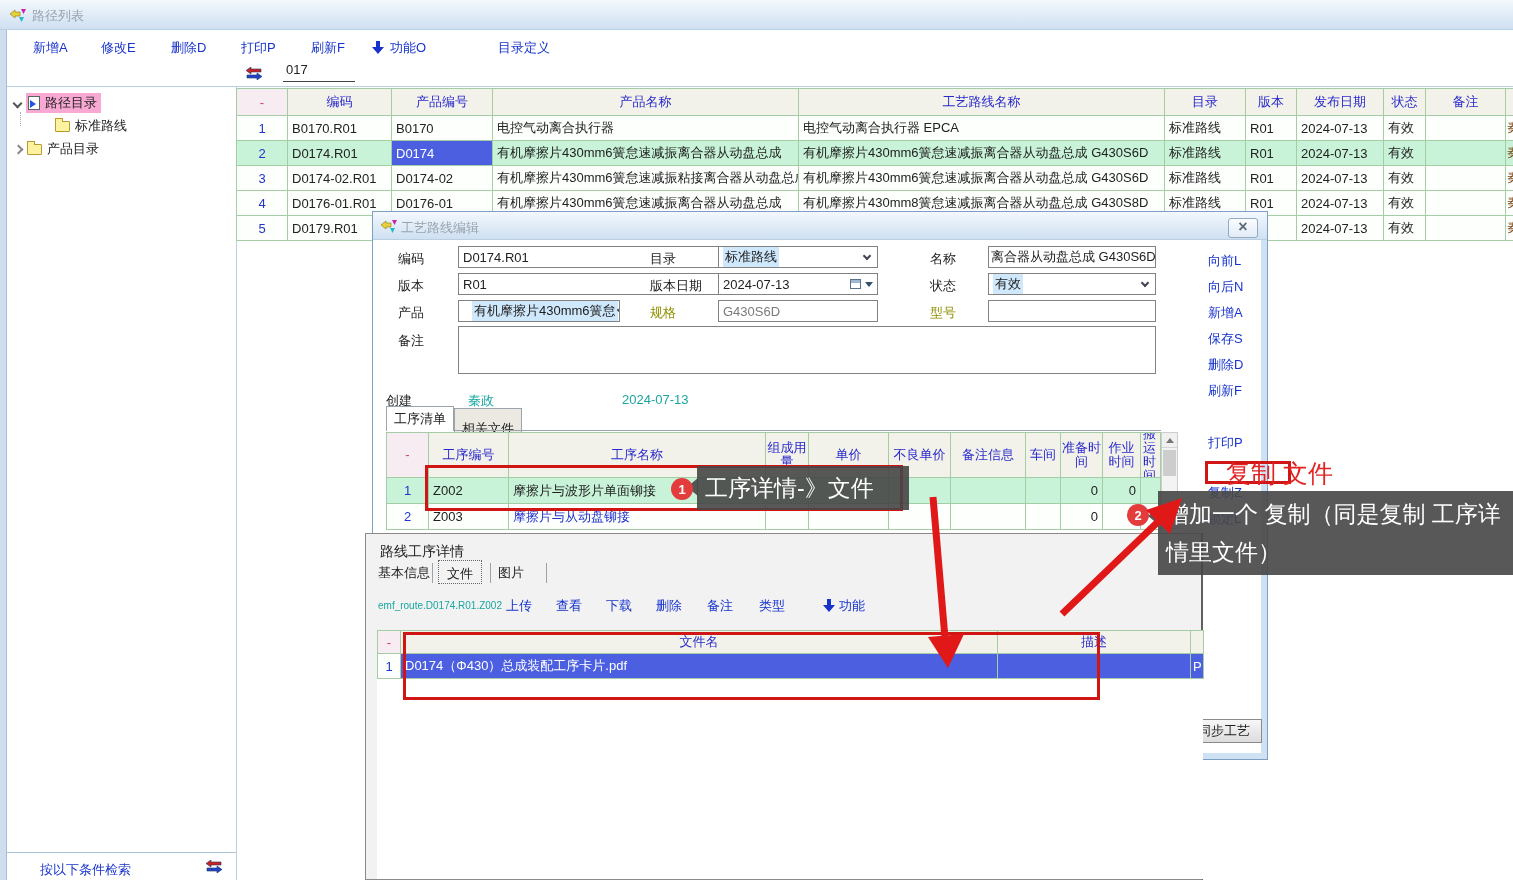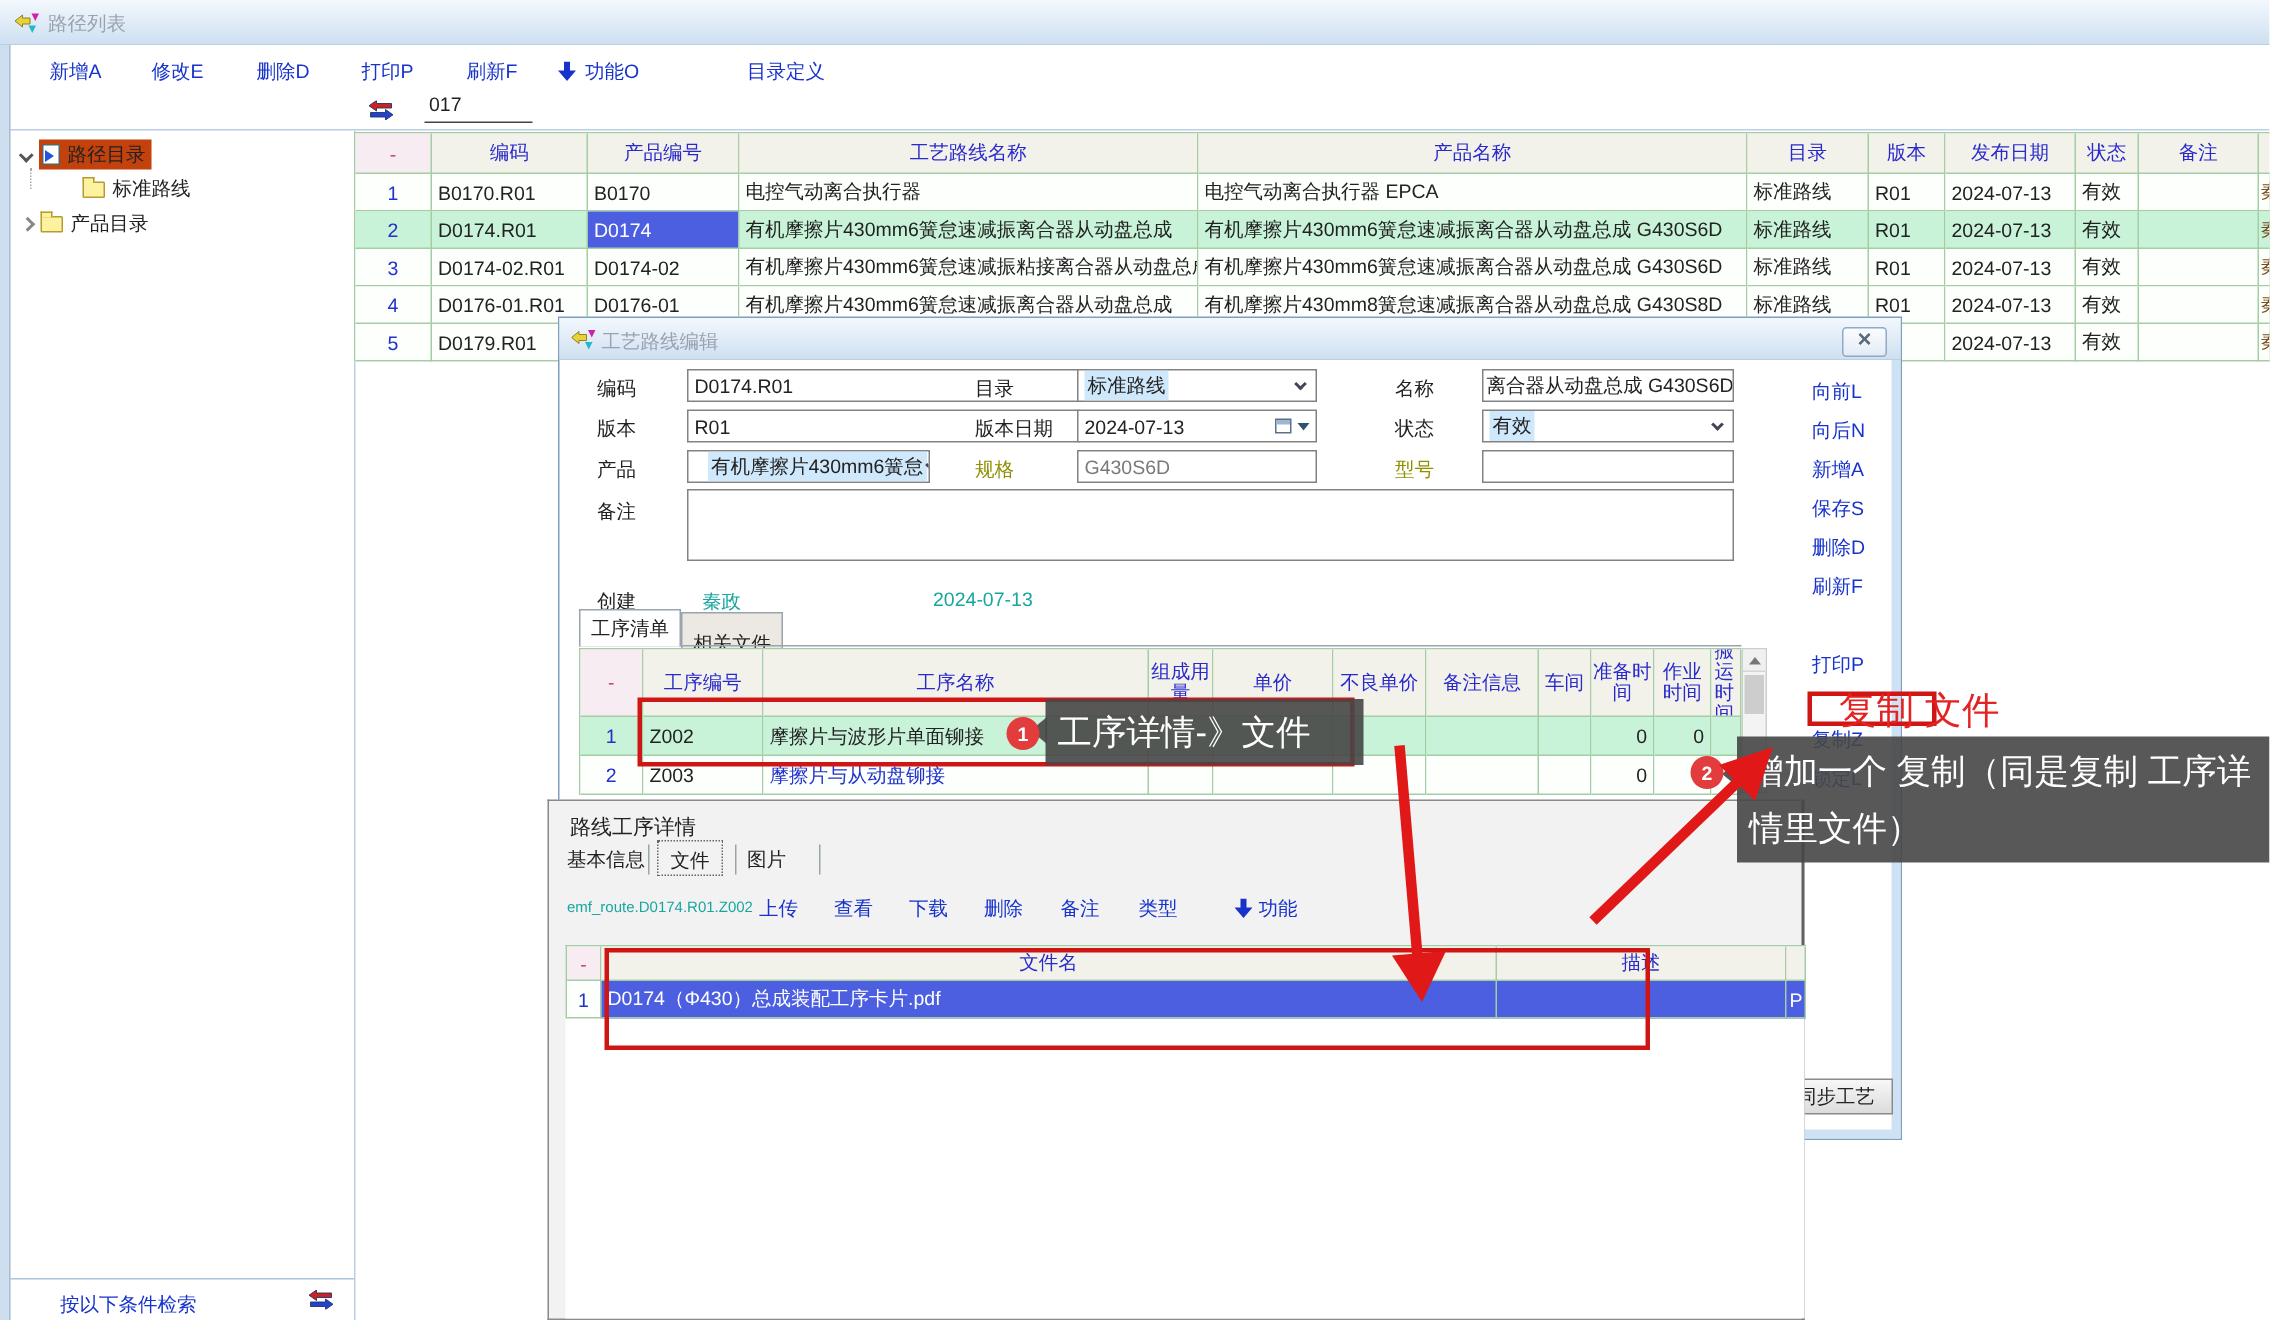--- a/index.html
+++ b/index.html
@@ -26,21 +26,21 @@
 .hl{background:#cfe8fc;padding:1px 2px}
 .gray{color:#7a7a7a}
 .ddarr{width:6px;height:6px;border-right:2px solid #445;border-bottom:2px solid #445;transform:rotate(45deg);margin-left:auto;margin-right:3px;margin-top:-3px;flex:none}
 .chevd{width:7px;height:7px;border-right:2px solid #555;border-bottom:2px solid #555;transform:rotate(45deg)}
 .chevr{width:7px;height:7px;border-right:2px solid #888;border-bottom:2px solid #888;transform:rotate(-45deg)}
 .folder{width:15px;height:11px;background:#fdf2a0;border:1px solid #b89b30;border-radius:1px;position:relative;flex:none}
 .folder::before{content:"";position:absolute;left:-1px;top:-4px;width:6px;height:3px;background:#fdf2a0;border:1px solid #b89b30;border-bottom:none}
 .page{width:12px;height:14px;background:#fff;border:1px solid #566;position:relative;flex:none}
 .page::after{content:"";position:absolute;left:1px;top:3px;width:0;height:0;border-left:6px solid #2255dd;border-top:4px solid transparent;border-bottom:4px solid transparent}
 .treeitem{display:flex;align-items:center;gap:5px;font-size:13px}
-.sel{background:#c2410c;padding:1px 4px 1px 2px}
+.sel{background:#f9a8d4;padding:1px 4px 1px 2px}
 .btn{background:linear-gradient(#f7f7f7,#dcdcdc);border:1px solid #8a8a8a;display:flex;align-items:center;justify-content:center;font-size:13px}
 .closebtn{background:linear-gradient(#fbfdff,#e2ebf6);border:1px solid #93a9c4;border-radius:3px;color:#5a6a7a;display:flex;align-items:center;justify-content:center}
 .closebtn::before{content:"\00D7";font-size:16px;font-weight:bold;margin-top:-2px}
 .tab{display:flex;align-items:center;justify-content:center;font-size:13px;border:1px solid #9aa4ad;border-bottom:none}
 .tabon{background:#fff;z-index:3}
 .taboff{background:#ece9e3}
 .cal{width:11px;height:10px;border:1px solid #5a718c;background:#fff;position:relative;flex:none;margin-left:auto}
 .cal::before{content:"";position:absolute;left:0;top:0;width:100%;height:3px;background:#9fb6d0}
 .tri{width:0;height:0;border-left:4px solid transparent;border-right:4px solid transparent;border-top:5px solid #33506e;margin-left:4px;flex:none}
 .step{width:22px;height:22px;border-radius:50%;background:#e23c3c;color:#fff;font-weight:bold;font-size:13px;display:flex;align-items:center;justify-content:center;z-index:42}
@@ -113,22 +113,22 @@
   <svg width="16" height="13">
       <polygon points="0,3.5 5,0 5,2 15,2 15,5 5,5 5,7" fill="#cc2222" stroke="#223366" stroke-width="0.6"></polygon>
       <polygon points="16,9.5 11,6 11,8 1,8 1,11 11,11 11,13" fill="#2244cc" stroke="#223366" stroke-width="0.6"></polygon>
     </svg>
 </span>
 
 <div class="gridt abs" style="left:236px;top:88px;width:1278px;grid-template-columns:51px 104px 101px 306px 366px 81px 51px 87px 42px 80px 8px;grid-template-rows:27px repeat(5,25px);z-index:1">
   <div class="c h first">-</div>
   <div class="c h">编码</div>
   <div class="c h">产品编号</div>
+  <div class="c h">产品名称</div>
   <div class="c h">工艺路线名称</div>
-  <div class="c h">产品名称</div>
   <div class="c h">目录</div>
   <div class="c h">版本</div>
   <div class="c h">发布日期</div>
   <div class="c h">状态</div>
   <div class="c h">备注</div>
   <div class="c h"></div>
 
   <div class="c num">1</div>
   <div class="c">B0170.R01</div>
   <div class="c">B0170</div>
@@ -247,21 +247,21 @@
   <span class="abs lbl olive" style="left:557px;top:92px">型号</span>
   <div class="abs inp" style="left:615px;top:88px;width:168px;height:22px">
       <span></span>
     </div>
 
   <span class="abs lbl" style="left:25px;top:120px">备注</span>
   <div class="abs inp" style="left:85px;top:114px;width:698px;height:48px">
       <span></span>
     </div>
 
-  <span class="abs lbl" style="left:25px;top:180px">创建</span>
+  <span class="abs lbl" style="left:13px;top:180px">创建</span>
   <span class="abs teal" style="left:95px;top:180px">秦政</span>
   <span class="abs teal" style="left:249px;top:180px">2024-07-13</span>
 
   <div class="abs tab tabon" style="left:13px;top:194px;width:68px;height:25px">
       <span>工序清单</span>
     </div>
   <div class="abs tab taboff" style="left:81px;top:196px;width:68px;height:40px">
       <span>相关文件</span>
     </div>
   <div class="abs" style="left:13px;top:218px;width:775px;height:1px;background:#9aa4ad;z-index:1"></div>

